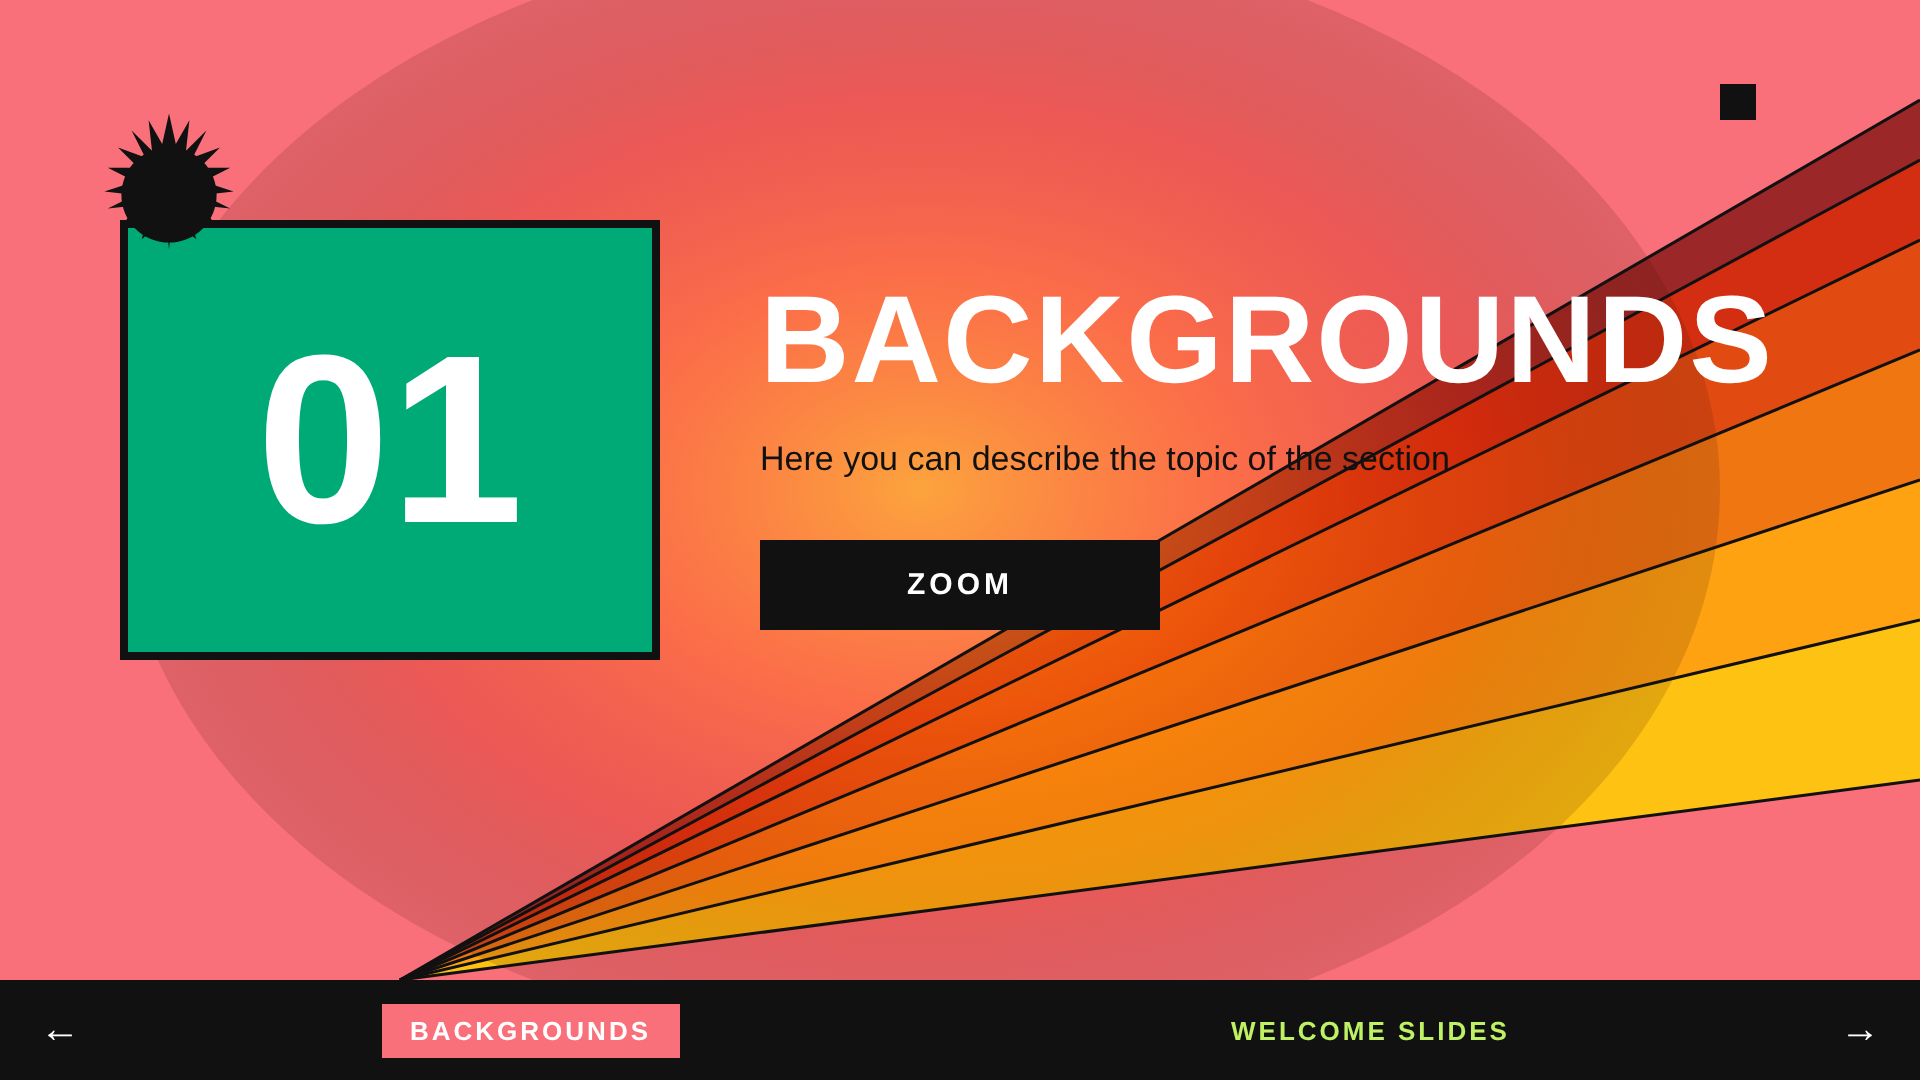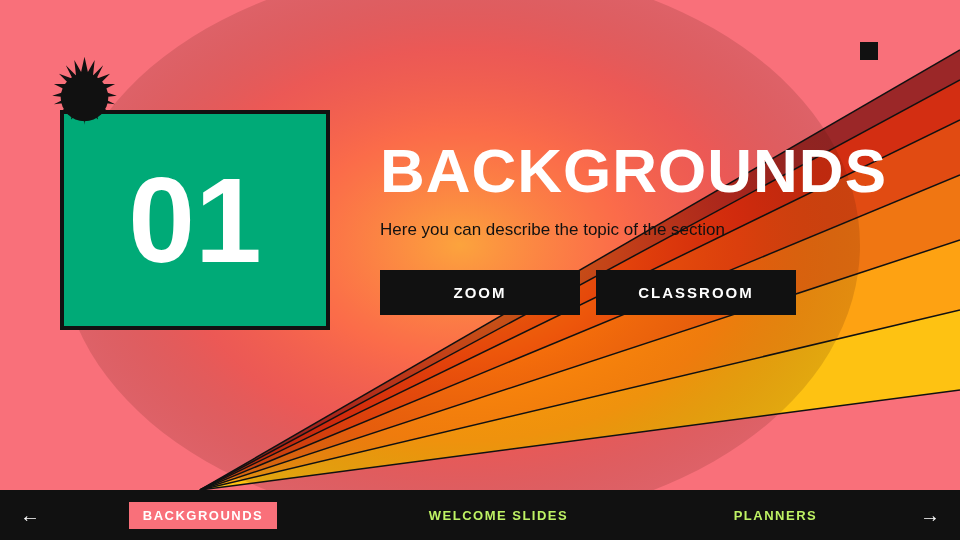--- a/index.html
+++ b/index.html
@@ -222,27 +222,25 @@
     <span class="number-label">01</span>
   </div>
 
   <div class="black-square"></div>
 
   <div class="content-right">
     <h1 class="section-title">BACKGROUNDS</h1>
     <p class="section-desc">Here you can describe the topic of the section</p>
     <div class="buttons-row">
       <button class="btn-dark">ZOOM</button>
-      <button class="btn-dark">CLASSROOM</button>
     </div>
   </div>
 
 </div>
 
 <div class="bottom-nav">
   <div class="nav-arrow">←</div>
   <div class="nav-items">
     <div class="nav-item active">BACKGROUNDS</div>
     <div class="nav-item">WELCOME SLIDES</div>
-    <div class="nav-item">PLANNERS</div>
   </div>
   <div class="nav-arrow">→</div>
 </div>
 
 </body></html>

